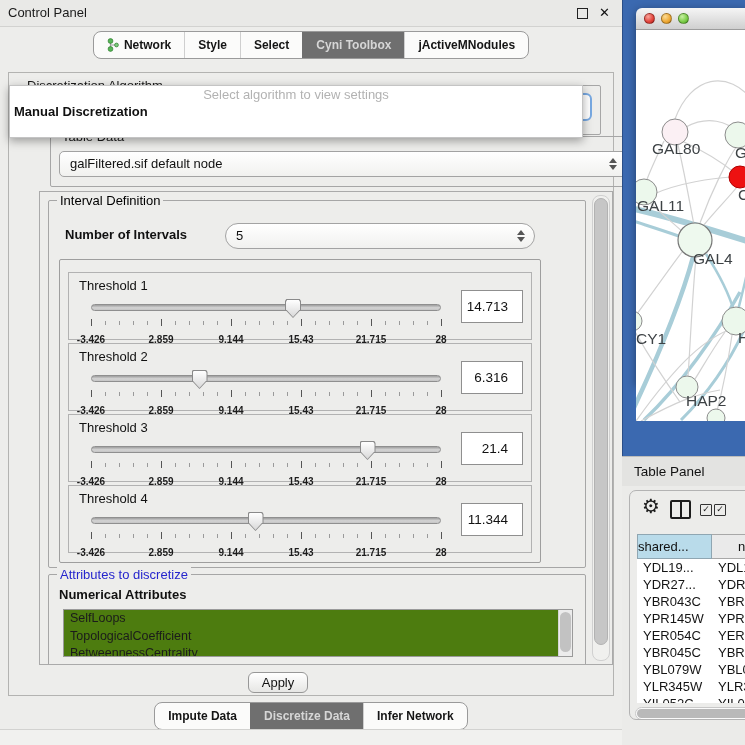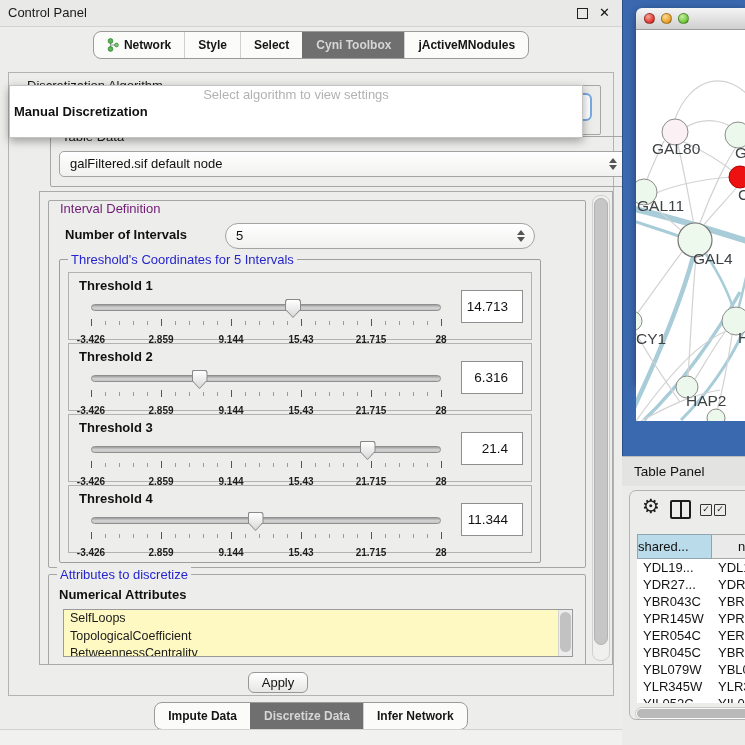--- a/index.html
+++ b/index.html
@@ -20,21 +20,21 @@
   .tab{display:flex;align-items:center;gap:5px;padding:12px 13px;font-size:12px;font-weight:bold;color:#151515;}
   .tab + .tab{border-left:1px solid #cfcfcf;}
   .tab.selected{background:#6f6f6f;color:#d6d6d6;border-left-color:#6f6f6f;}
   .net-icon{display:inline-block;}
 
   .outer-box{position:absolute;left:8px;top:72px;width:606px;height:624px;border:1px solid #b3b3b1;box-sizing:border-box;}
 
   .group{position:absolute;border:1px solid #a6a6a6;border-radius:2px;}
   .group-title{position:absolute;top:-8px;left:8px;background:#ededeb;padding:0 3px;font-size:13px;line-height:15px;white-space:nowrap;}
   .gt-dark{color:#1a1a1a;}
-  .gt-green{color:#701a75;margin-top:8px;}
+  .gt-green{color:#000000;}
   .gt-blue{color:#2525cd;}
 
   .algorithm-group{left:6px;top:12px;width:584px;height:48px;}
   .focus-combo{position:absolute;left:8px;top:7px;right:8px;height:24px;border:2px solid #78a9e2;border-radius:6px;background:#fff;}
 
   .dropdown-popup{position:absolute;left:0;top:12px;width:572px;height:51px;background:#fff;border:1px solid #c4c4c4;box-shadow:0 3px 9px rgba(0,0,0,0.35);z-index:5;}
   .dd-placeholder{height:17px;line-height:17px;text-align:center;font-size:13px;color:#b2b2b2;overflow:hidden;}
   .dd-item{height:17px;line-height:17px;font-size:13px;color:#111;padding-left:4px;overflow:hidden;}
   .dd-item.bold{font-weight:bold;}
 
@@ -50,35 +50,35 @@
   .vscrollbar{position:absolute;right:2px;top:3px;bottom:3px;width:16px;background:#f0f0ee;border:1px solid #d0d0d0;border-radius:8px;}
   .vthumb{position:absolute;left:1px;right:1px;top:2px;height:96%;background:#c6c6c6;border:1px solid #b2b2b2;border-radius:7px;}
 
   .interval-group{left:8px;top:8px;width:536px;height:366px;}
   .noi-label{position:absolute;left:16px;top:26px;font-size:13px;font-weight:bold;color:#111;}
   .noi-spinner{left:176px;top:22px;width:310px;height:26px;border-radius:13px;}
 
   .thresholds-group{left:10px;top:58px;width:480px;height:302px;border-color:#9e9e9e;}
   .thr-block{position:relative;margin:0 8px 3px 8px;height:68px;border:1px solid #b2b2b2;background:#ededeb;box-sizing:border-box;}
   .thr-block:first-of-type{margin-top:12px;}
-  .thr-label{position:absolute;left:10px;top:5px;font-size:13px;font-weight:bold;color:#111;}
+  .thr-label{position:absolute;left:10px;top:5px;font-size:13px;font-weight:normal;color:#111;}
   .slider{position:absolute;left:22px;top:26px;width:350px;height:40px;}
   .track{position:absolute;left:0;right:0;top:5px;height:7px;border-radius:4px;background:linear-gradient(#9e9e9e,#d4d4d4 55%,#c4c4c4);border:1px solid #8f8f8f;box-sizing:border-box;}
   .handle{position:absolute;top:0;width:16px;height:19px;clip-path:polygon(8% 0,92% 0,100% 10%,100% 55%,50% 100%,0 55%,0 10%);background:#8a8a8a;z-index:2;}
   .handle-inner{position:absolute;left:1px;top:1px;right:1px;bottom:1px;clip-path:polygon(8% 0,92% 0,100% 10%,100% 55%,50% 100%,0 55%,0 10%);background:linear-gradient(#ffffff,#d8d8d8);}
   .ticks{position:absolute;left:0;right:0;top:20px;height:8px;}
   .tick{position:absolute;top:2px;width:1px;height:4px;background:#9a9a9a;}
   .tick.major{top:0;height:7px;background:#555;}
   .scale-labels{position:absolute;left:0;right:0;top:35px;height:12px;font-size:10px;font-weight:bold;color:#1d1d1d;padding-left:12px;}
   .scale-labels span{position:absolute;transform:translateX(-50%);white-space:nowrap;}
   .thr-value{position:absolute;right:8px;top:17px;width:62px;height:33px;background:#fff;border:1px solid #8f8f8f;font-size:13.5px;color:#111;text-align:right;line-height:31px;padding-right:14px;box-sizing:border-box;}
 
   .attributes-group{left:8px;top:382px;width:536px;height:150px;}
   .attr-list-label{position:absolute;left:10px;top:12px;font-size:13px;font-weight:bold;color:#111;}
-  .listbox{position:absolute;left:14px;top:34px;width:508px;height:46px;background:#fef9c3;border:1px solid #9a9a9a;overflow:hidden;}
+  .listbox{position:absolute;left:14px;top:34px;width:508px;height:46px;background:#4d7c0f;border:1px solid #9a9a9a;overflow:hidden;}
   .list-item{font-size:12.5px;color:#1b1b1b;line-height:17.5px;padding-left:6px;white-space:nowrap;}
   .list-scrollbar{position:absolute;right:0;top:0;bottom:0;width:13px;background:#ececec;border-left:1px solid #d5d5d5;}
   .list-thumb{position:absolute;left:1px;right:1px;top:2px;height:40px;background:#c2c2c2;border-radius:6px;}
 
   .apply-btn{position:absolute;left:239px;top:599px;width:60px;height:21px;border:1px solid #979797;border-radius:6px;background:linear-gradient(#ffffff,#e6e6e4);font-size:13px;color:#111;font-family:inherit;padding:0;}
 
   .bottom-strip{position:absolute;left:0;top:729px;width:622px;height:16px;border-top:1px solid #d2d2d0;background:#f1f1ef;}
 
   
   .right-side{position:absolute;left:622px;top:0;width:123px;height:745px;}
@@ -186,21 +186,20 @@
           <label class="noi-label">Number of Intervals</label>
           <div class="combo noi-spinner">
             <span class="combo-text">5</span>
             <span class="arrows">
                 <span class="arrow-up"></span>
                 <span class="arrow-down"></span>
               </span>
           </div>
 
           <div class="group thresholds-group">
-            <span class="group-title gt-blue">Threshold's Coordinates for 5 Intervals</span>
 
             <div class="thr-block">
               <div class="thr-label">Threshold 1</div>
               <div class="slider">
                 <div class="track"></div>
                 <div class="handle" style="left: calc(57.72% - 8px);">
                     <div class="handle-inner"></div>
                   </div>
                 <div class="ticks">
                     <div class="tick major" style="left: 0%;"></div>

